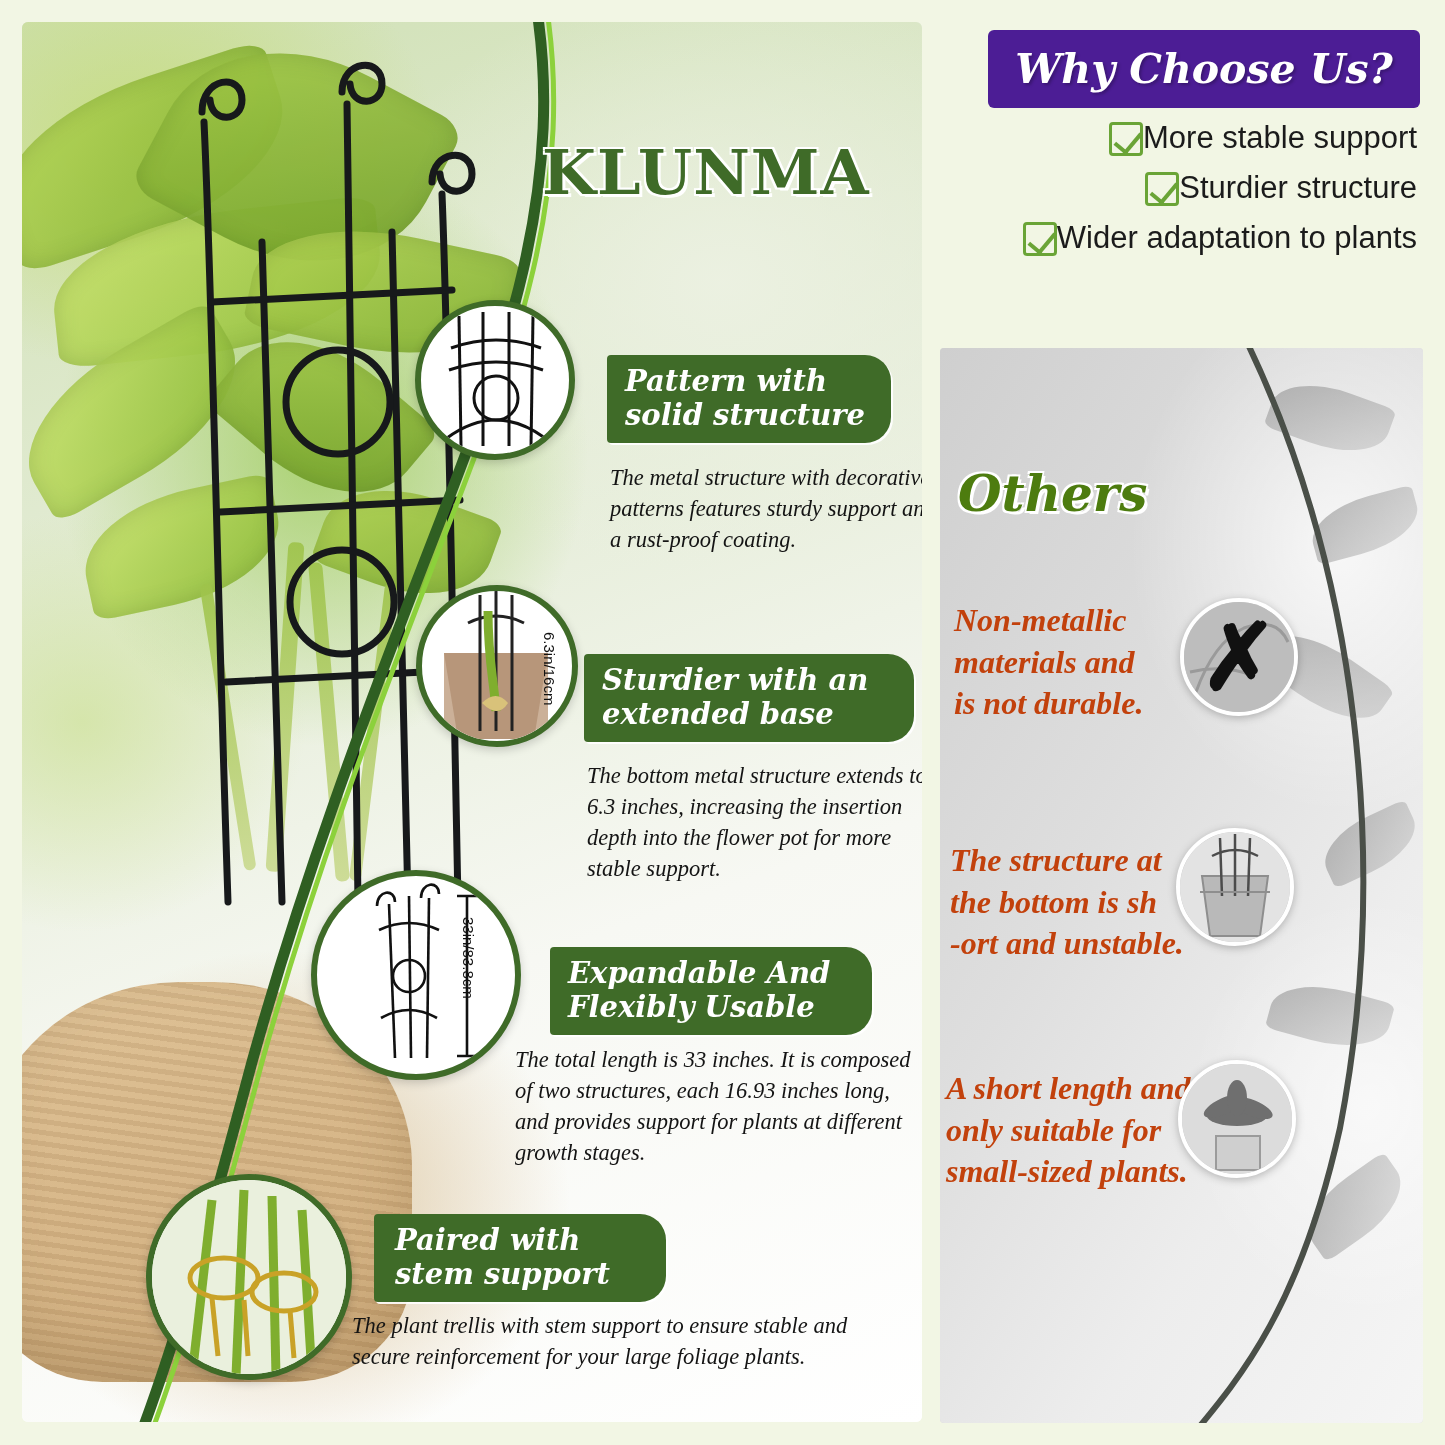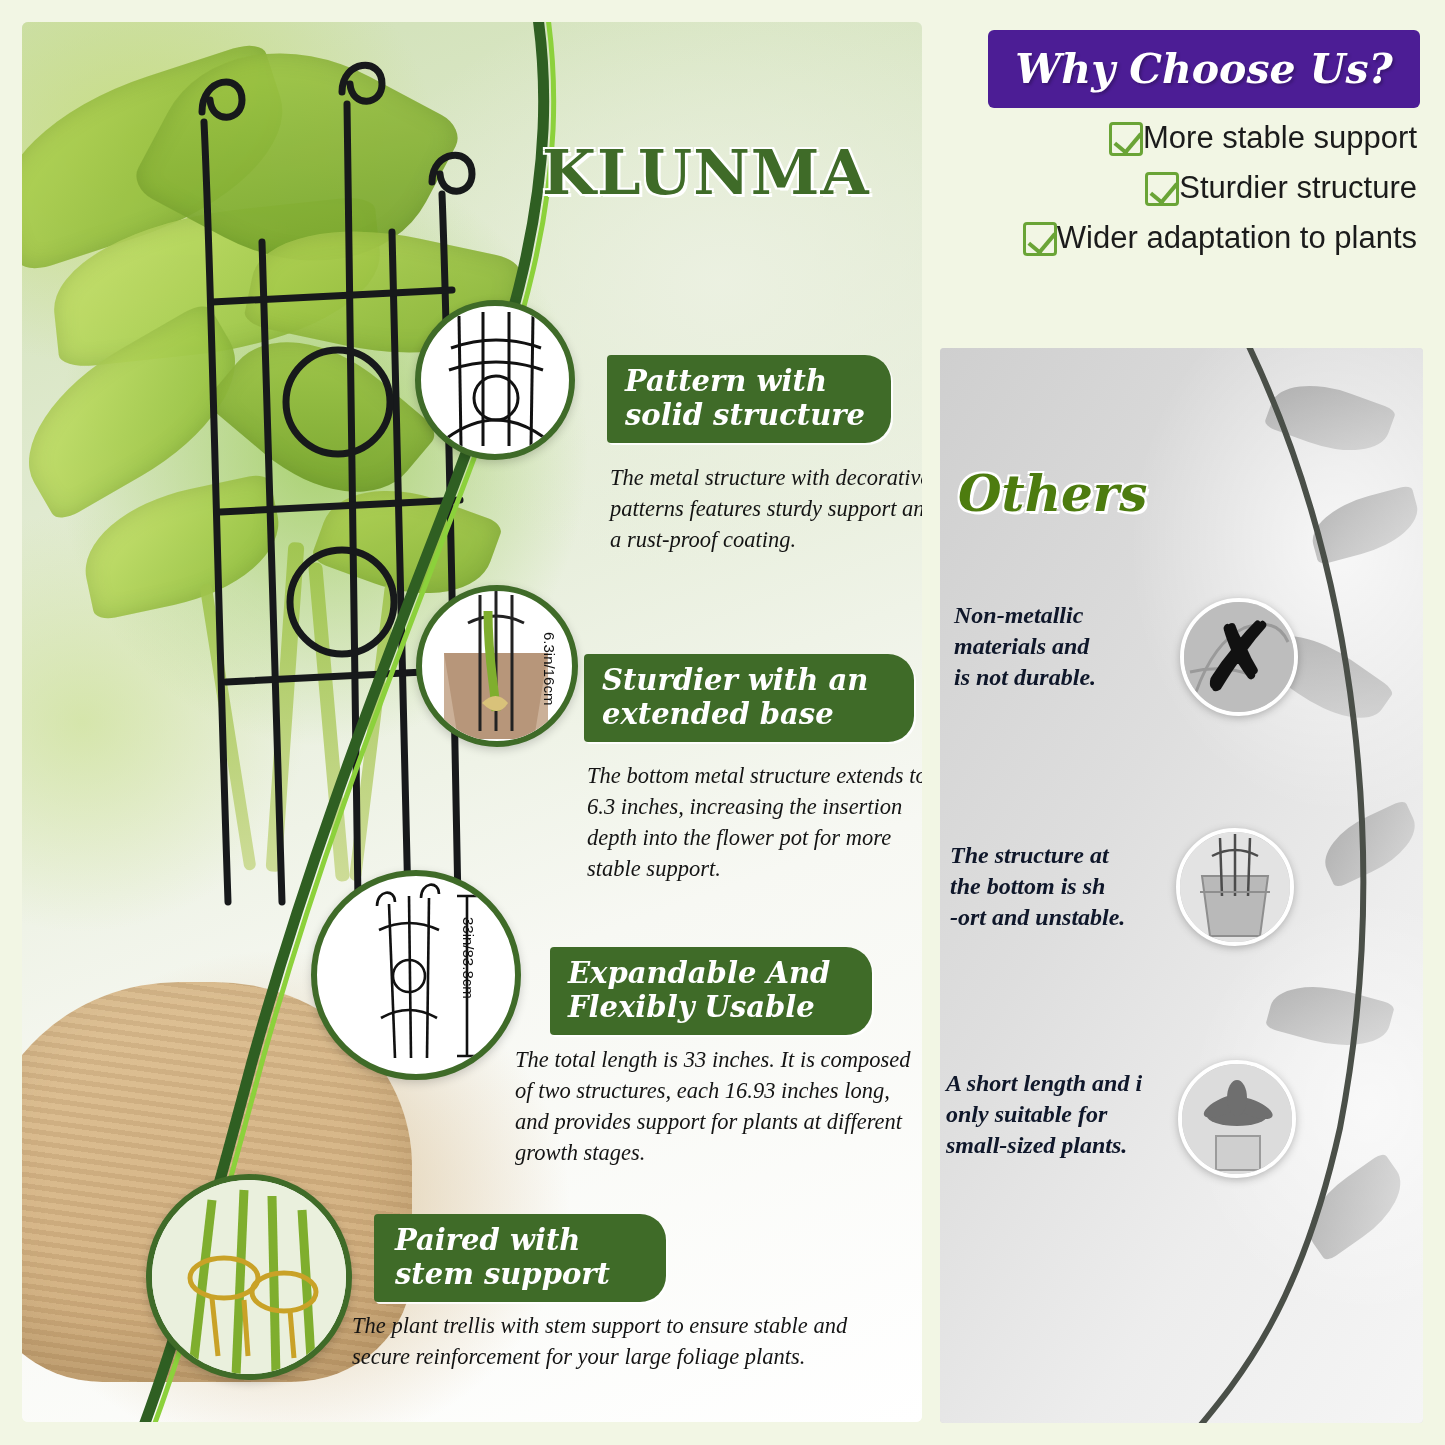--- a/index.html
+++ b/index.html
@@ -199,23 +199,23 @@
     color: #4d7c0f;
     text-shadow: 3px 3px 0 #ffffff, -2px -2px 0 #ffffff, 2px -2px 0 #fff, -2px 2px 0 #fff;
     margin-top: 8px;
   }
   .o-item { position: absolute; }
   .o-text {
     position: absolute;
     font-family: "Liberation Serif", serif;
     font-style: italic;
     font-weight: bold;
-    font-size: 24px;
+    font-size: 32px;
     line-height: 1.3;
-    color: #0f172a;
+    color: #c2410c;
     white-space: pre-line;
   }
   .o-circle {
     position: absolute;
     width: 118px; height: 118px;
     border-radius: 50%;
     border: 4px solid #ffffff;
     overflow: hidden;
     background: #c9c9c9;
     box-shadow: 0 2px 8px rgba(0,0,0,.25);

